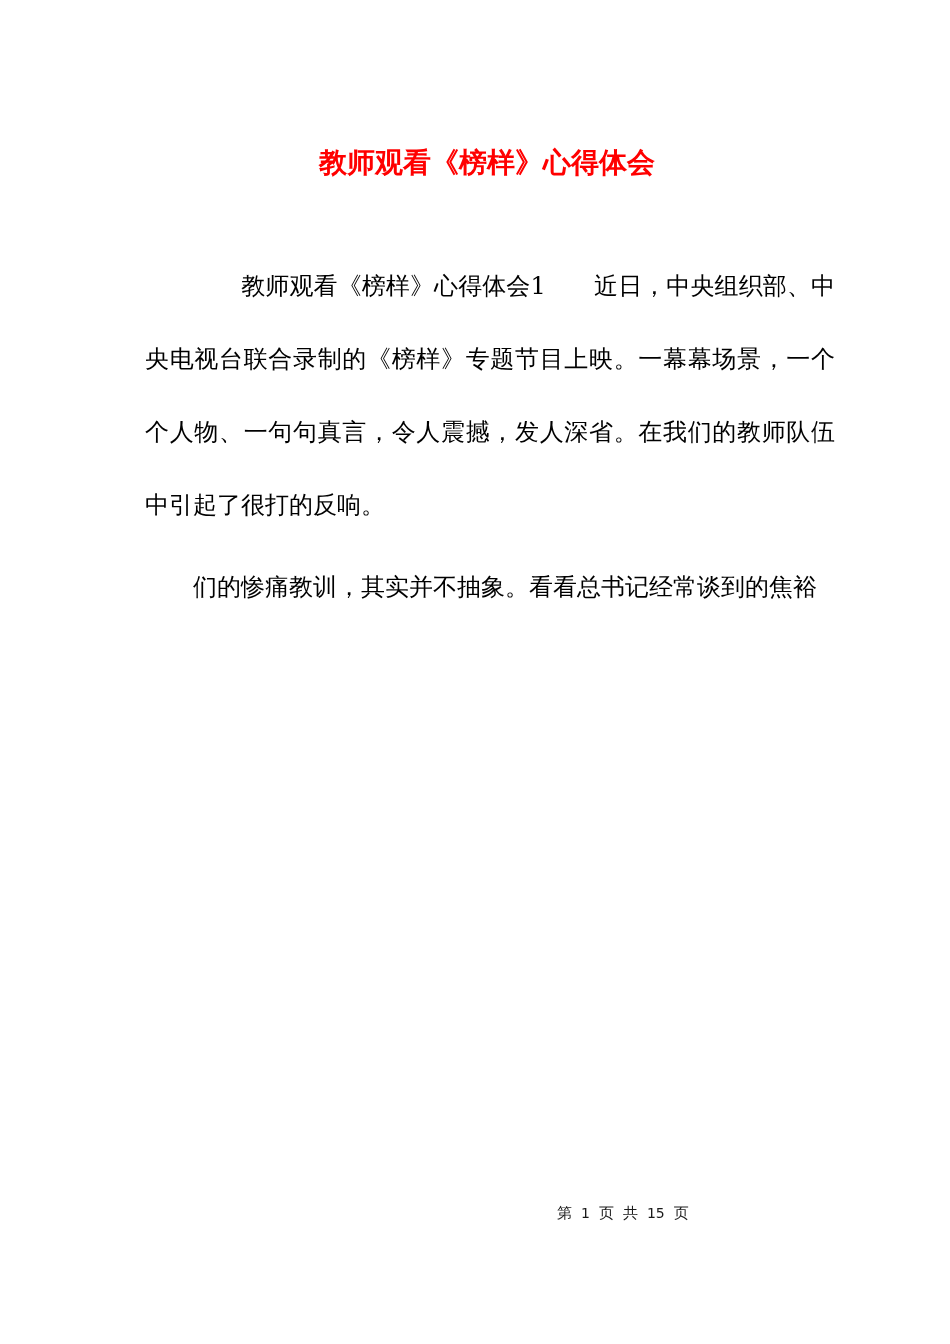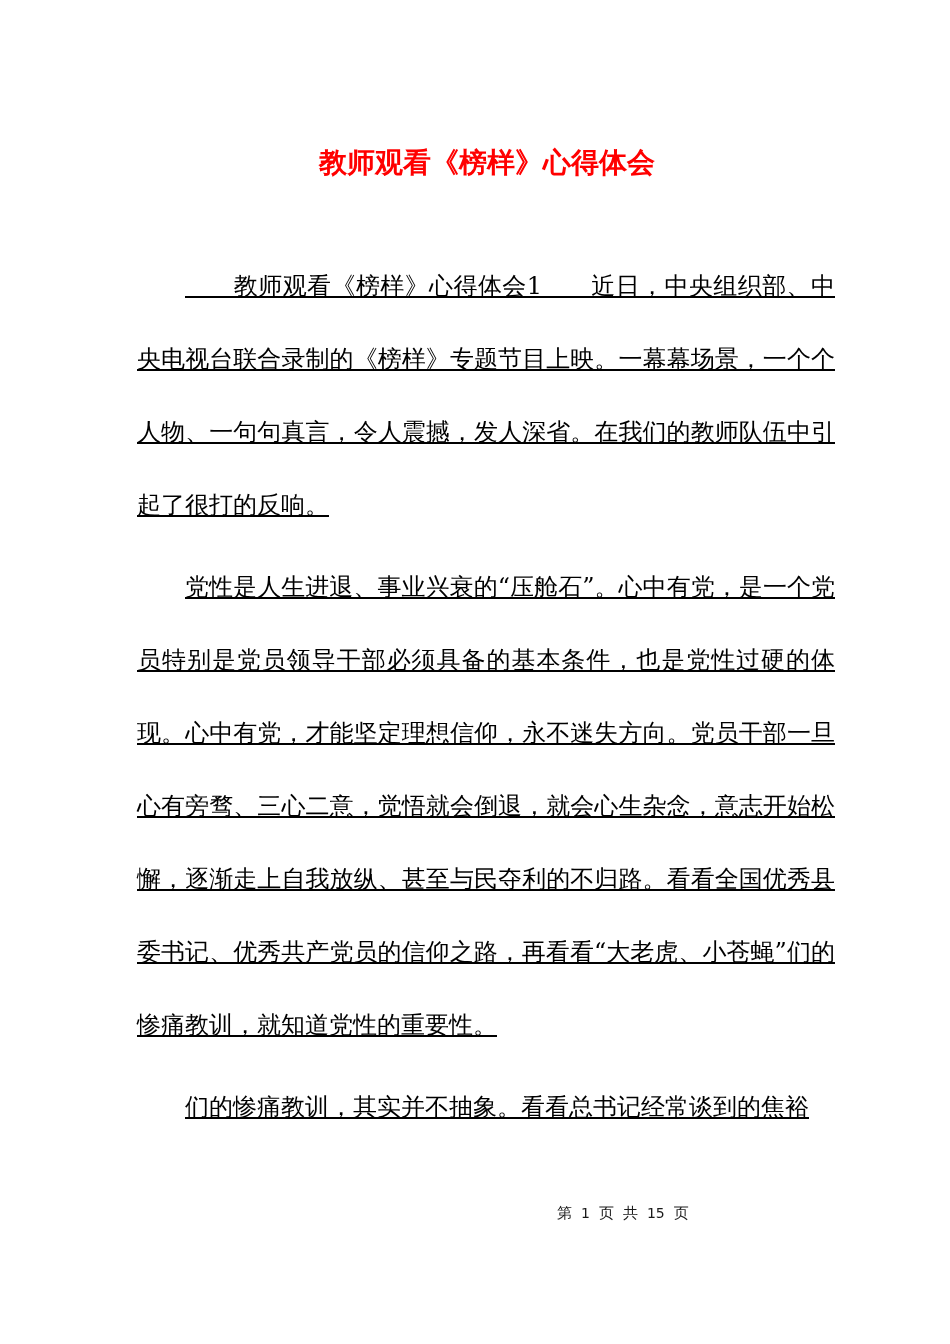--- a/index.html
+++ b/index.html
@@ -31,23 +31,22 @@
     position: absolute;
     top: 250px;
     left: 137px;
     width: 698px;
     font-size: 24px;
     line-height: 73px;
     text-align: justify;
     color: #000000;
   }
   .doc-body p {
-    margin: 0 0 9px 0;
+    margin: 0 0 9px 8px;
     text-indent: 2em;
-    text-decoration: underline;
   }
   .page-footer {
     position: absolute;
     top: 1204px;
     left: 557px;
     display: flex;
     align-items: baseline;
     gap: 9px;
     font-size: 15px;
     color: #1a1a1a;
@@ -59,21 +58,20 @@
 </style>
 </head>
 <body>
 
 <div class="page">
 
   <h1 class="doc-title" style="color: rgb(255, 0, 0);">教师观看《榜样》心得体会</h1>
 
   <div class="doc-body">
     <p>　　教师观看《榜样》心得体会1　　近日，中央组织部、中央电视台联合录制的《榜样》专题节目上映。一幕幕场景，一个个人物、一句句真言，令人震撼，发人深省。在我们的教师队伍中引起了很打的反响。</p>
-    <p>党性是人生进退、事业兴衰的“压舱石”。心中有党，是一个党员特别是党员领导干部必须具备的基本条件，也是党性过硬的体现。心中有党，才能坚定理想信仰，永不迷失方向。党员干部一旦心有旁骛、三心二意，觉悟就会倒退，就会心生杂念，意志开始松懈，逐渐走上自我放纵、甚至与民夺利的不归路。看看全国优秀县委书记、优秀共产党员的信仰之路，再看看“大老虎、小苍蝇”们的惨痛教训，就知道党性的重要性。</p>
     <p>们的惨痛教训，其实并不抽象。看看总书记经常谈到的焦裕</p>
   </div>
 
   <div class="page-footer">
     <span>第</span>
     <span class="num">1</span>
     <span>页</span>
     <span>共</span>
     <span class="num">15</span>
     <span>页</span>

